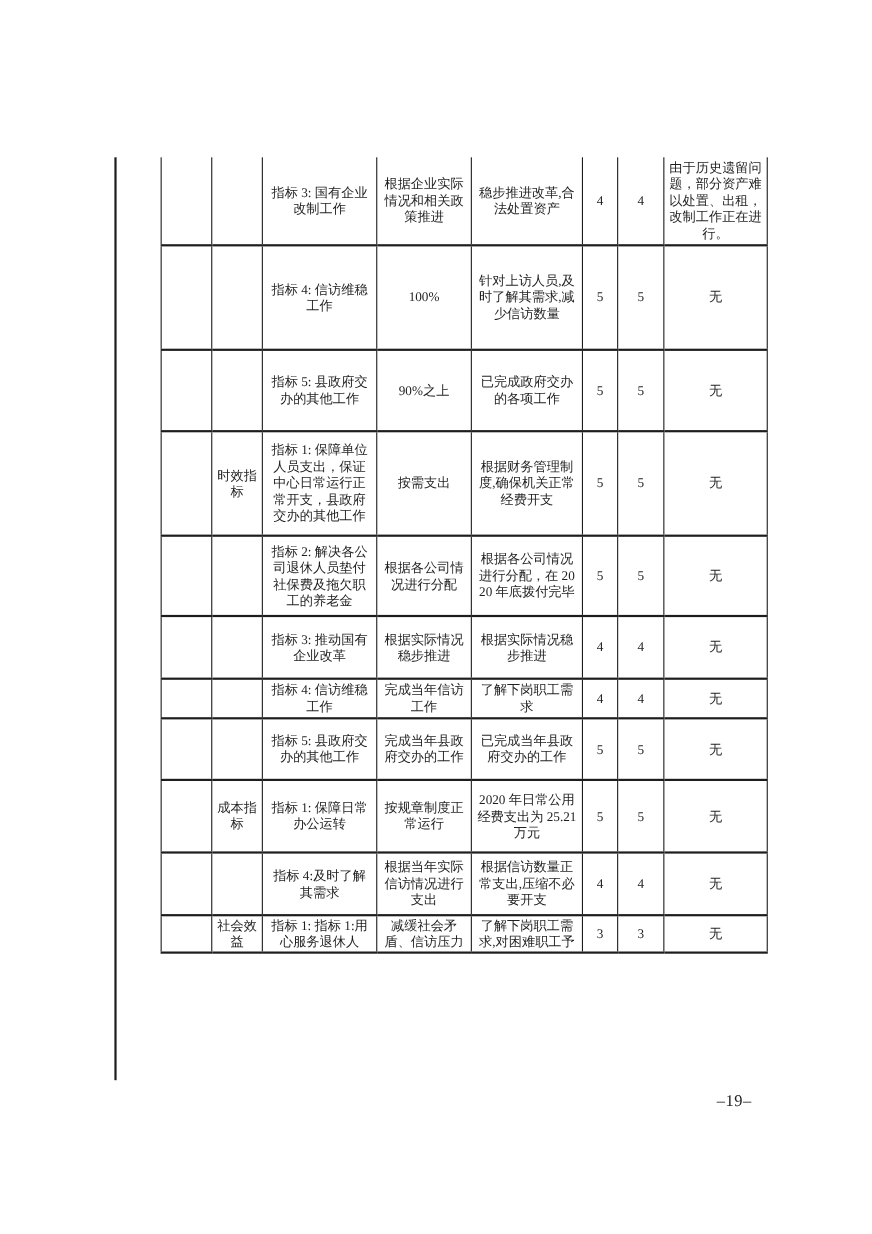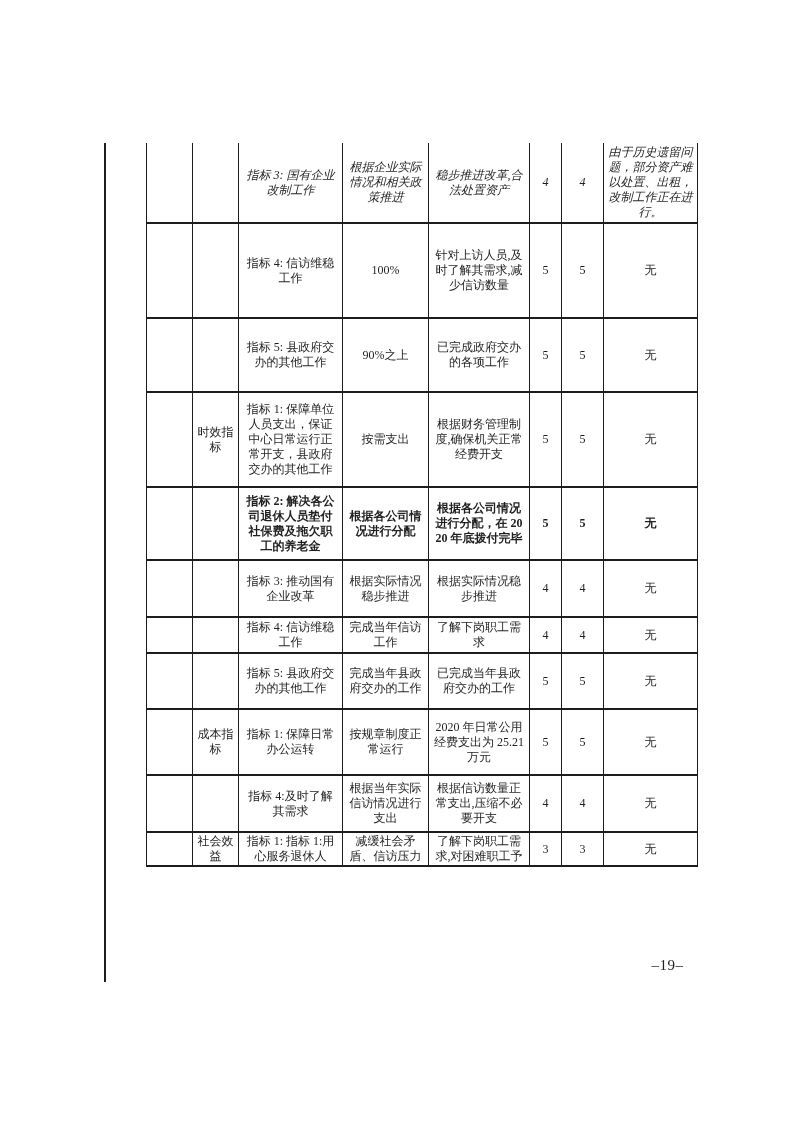--- a/index.html
+++ b/index.html
@@ -35,25 +35,25 @@
     border-top: 2px solid #1d1d1d;
     border-bottom: 2px solid #1d1d1d;
     font-size: 12px;
     line-height: 15px;
     text-align: center;
     vertical-align: middle;
     padding: 1px 4px;
     overflow: hidden;
     word-break: break-all;
   }
-  table.perf tr:first-child td { border-top: none; font-style: italic; }
+  table.perf tr:first-child td { border-top: none; }
   td.c-name { text-align: left; padding: 1px 5px; }
   .page-number {
     position: absolute;
-    left: 620px; top: 957px;
+    left: 620px; top: 993px;
     width: 95px;
     text-align: center;
     font-size: 15px;
     letter-spacing: 0.5px;
     color: #1f1f1f;
   }
 </style>
 </head>
 <body>
 
@@ -106,21 +106,21 @@
         <tr style="height: 95px;">
     <td class="c-blank"></td>
     <td class="c-group">时效指标</td>
     <td class="c-name">指标 1: 保障单位人员支出，保证中心日常运行正常开支，县政府交办的其他工作</td>
     <td class="c-target">按需支出</td>
     <td class="c-completion">根据财务管理制度,确保机关正常经费开支</td>
     <td class="c-score1">5</td>
     <td class="c-score2">5</td>
     <td class="c-note">无</td>
   </tr>
-        <tr style="height: 73px; font-weight: bold;">
+        <tr style="height: 73px;">
     <td class="c-blank"></td>
     <td class="c-group"></td>
     <td class="c-name">指标 2: 解决各公司退休人员垫付社保费及拖欠职工的养老金</td>
     <td class="c-target">根据各公司情况进行分配</td>
     <td class="c-completion">根据各公司情况进行分配，在 2020 年底拨付完毕</td>
     <td class="c-score1">5</td>
     <td class="c-score2">5</td>
     <td class="c-note">无</td>
   </tr>
         <tr style="height: 57px; border-radius: 19px;">

